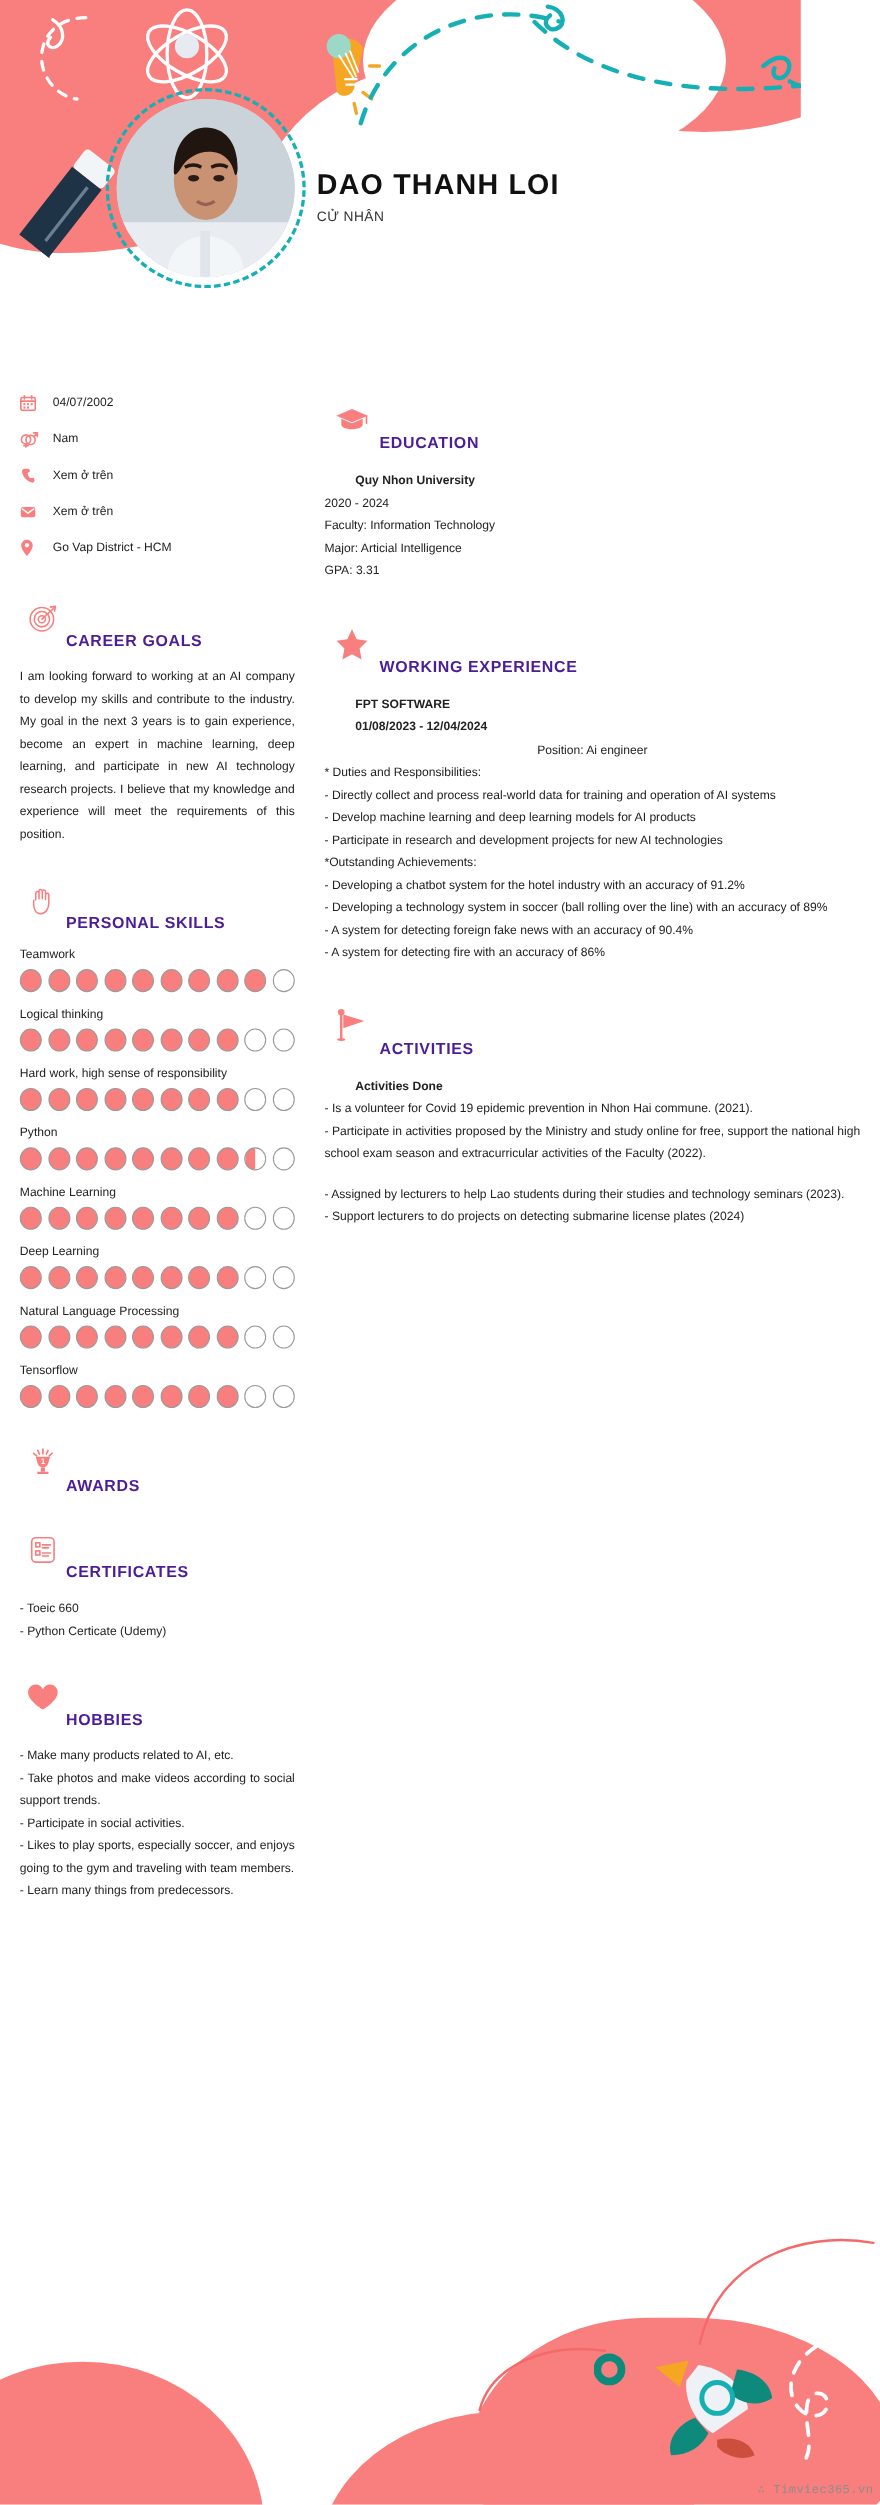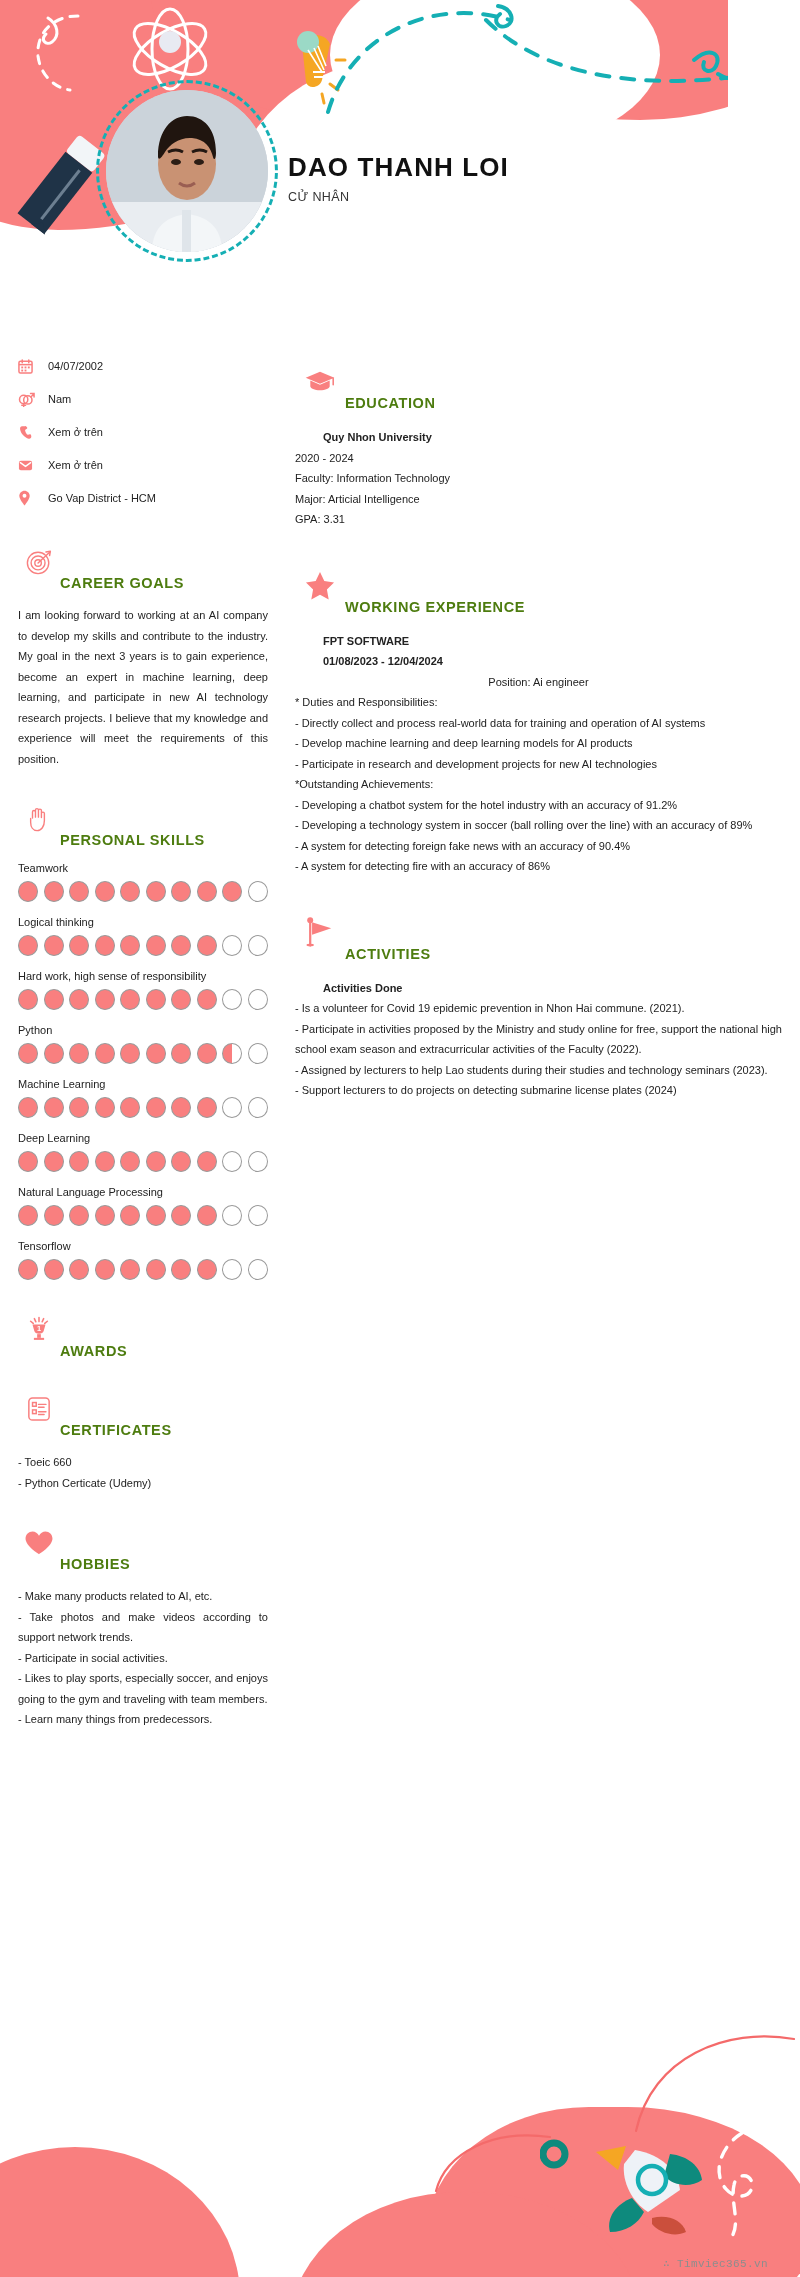--- a/index.html
+++ b/index.html
@@ -62,21 +62,21 @@
   .col-right { position:absolute; left:295px; top:352px; width:487px; }
 
   
   .contact-row { display:flex; align-items:center; height:28px; margin-bottom:5px; }
   .contact-ic { width:30px; flex:0 0 30px; display:flex; align-items:center; justify-content:flex-start; }
   .contact-tx { font-size:11px; color:#222; }
 
   
   .sec { display:flex; align-items:center; margin:20px 0 14px 0; }
   .sec-ic { width:42px; flex:0 0 42px; display:flex; align-items:center; justify-content:center; }
-  .sec-t { font-size:14.5px; font-weight:bold; letter-spacing:.6px; color:#4d7c0f;margin-top:43px; }
+  .sec-t { font-size:14.5px; font-weight:bold; letter-spacing:.6px; color:#4c1d95;margin-top:43px; }
   .sec-r { margin:26px 0 16px 0; }
   .sec-r .sec-ic { width:50px; flex:0 0 50px; }
 
   .para { font-size:11px; line-height:20.5px; text-align:justify; color:#222; }
   .line { font-size:11px; line-height:20.5px; color:#222; }
 
   
   .skill-label { font-size:11px; color:#222; margin:14px 0 7px 0; }
   .dots { display:flex; gap:5.5px; }
   .dot { width:21px; height:21px; border-radius:50%; border:1px solid #9a9a9a; background:#fff; }
@@ -86,21 +86,21 @@
   
   .rline { font-size:11px; line-height:20.5px; text-align:justify; color:#222; }
   .rline.b { font-weight:bold; text-align:left;margin-left:28px; }
 
   
   .footer { position:absolute; left:0; bottom:0; width:800px; height:260px; overflow:hidden; }
   .f-blob1 { position:absolute; left:-90px; bottom:-120px; width:330px; height:250px; background:#F97F7F; border-radius:50% 50% 45% 55% / 60% 60% 40% 40%; }
   .f-blob2 { position:absolute; left:425px; bottom:-60px; width:390px; height:230px; background:#F97F7F; border-radius:42% 48% 50% 50% / 58% 55% 45% 42%; }
   .f-blob3 { position:absolute; left:290px; bottom:-135px; width:350px; height:220px; background:#F97F7F; border-radius:50% 50% 45% 55% / 62% 58% 40% 40%; }
   .rocket { position:absolute; left:540px; bottom:35px; }
-  .wm { position:absolute; right:32px; bottom:7px; font-family:"Liberation Mono", monospace; font-size:11px; color:#8d8d8d; letter-spacing:.4px; }
+  .wm { position:absolute; right:6px; bottom:7px; font-family:"Liberation Mono", monospace; font-size:11px; color:#8d8d8d; letter-spacing:.4px; }
 </style>
 </head>
 <body>
 
 <div class="header">
   <div class="blob-a"></div>
   <div class="blob-b"></div>
   <div class="blob-c"></div>
   <div class="blob-white2"></div>
   <div class="blob-white"></div>
@@ -392,21 +392,21 @@
   <div class="sec">
     <span class="sec-ic">
       <svg width="30" height="26" viewBox="0 0 32 28">
           <path d="M16 26S1.5 17.4 1.5 9.2C1.5 4.8 5 1.5 9 1.5c3 0 5.6 1.9 7 4.6 1.4-2.7 4-4.6 7-4.6 4 0 7.5 3.3 7.5 7.7C30.5 17.4 16 26 16 26z" fill="#F97F7F"></path>
         </svg>
     </span>
     <span class="sec-t">HOBBIES</span>
   </div>
   <div id="hobbies">
       <div class="para" style="text-align: justify;"> - Make many products related to AI, etc.</div>
-      <div class="para" style="text-align: justify;">- Take photos and make videos according to support network trends.</div>
+      <div class="para" style="text-align: justify;">- Take photos and make videos according to social support trends.</div>
       <div class="para" style="text-align: justify;">- Participate in social activities.</div>
       <div class="para" style="text-align: justify;">- Likes to play sports, especially soccer, and enjoys going to the gym and traveling with team members.</div>
       <div class="para" style="text-align: justify;">- Learn many things from predecessors.</div>
     </div>
 </div>
 
 <div class="col-right">
 
   <div class="sec sec-r" style="margin-top:0">
     <span class="sec-ic">
@@ -457,21 +457,21 @@
           <path d="M6.5 5.5L27 12 6.5 19z" fill="#F97F7F"></path>
           <ellipse cx="4.5" cy="30" rx="4" ry="1.4" fill="#F97F7F"></ellipse>
         </svg>
     </span>
     <span class="sec-t">ACTIVITIES</span>
   </div>
   <div class="rline b"> Activities Done</div>
   <div id="activities">
       <div class="rline" style="text-align: justify;">- Is a volunteer for Covid 19 epidemic prevention in Nhon Hai commune. (2021).</div>
       <div class="rline" style="text-align: justify;">- Participate in activities proposed by the Ministry and study online for free, support the national high school exam season and extracurricular activities of the Faculty (2022).</div>
-      <div class="rline" style="text-align: justify;">- Assigned by lecturers to help Lao students during their studies and technology seminars (2023).</div>
+      <div class="rline" style="text-align: justify; margin-top: 16px;">- Assigned by lecturers to help Lao students during their studies and technology seminars (2023).</div>
       <div class="rline" style="text-align: justify;">- Support lecturers to do projects on detecting submarine license plates (2024)</div>
     </div>
 </div>
 
 <div class="footer">
   <div class="f-blob1"></div>
   <div class="f-blob2"></div>
   <div class="f-blob3"></div>
 
   <svg style="position:absolute;left:430px;bottom:80px;" width="190" height="130" viewBox="0 0 190 130">

